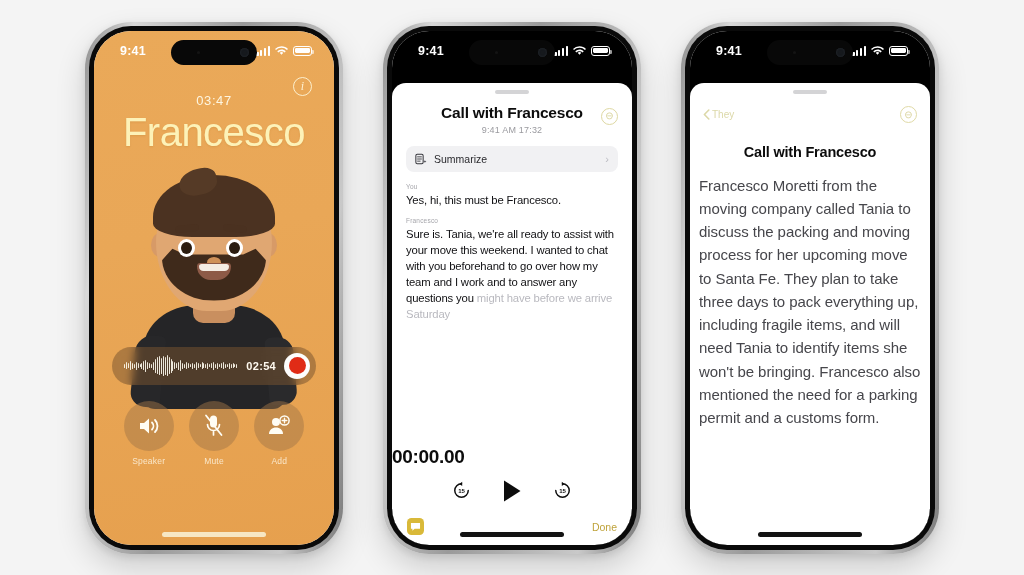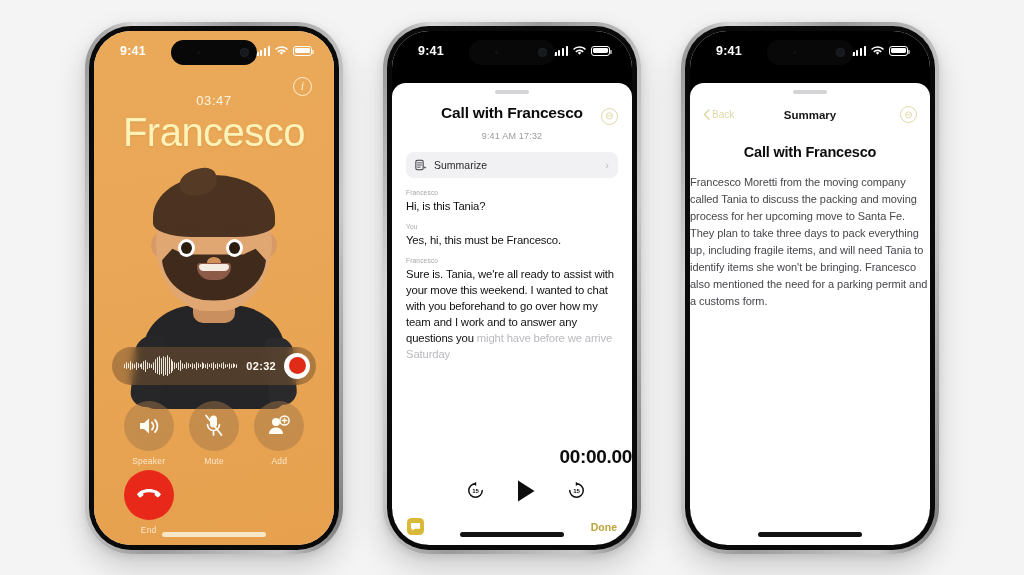--- a/index.html
+++ b/index.html
@@ -214,21 +214,21 @@
     width:26px;height:26px;border-radius:50%;
     background:#fdfdfd; display:flex;align-items:center;justify-content:center;
     flex:none;
   }
   .rec-btn span{width:17px;height:17px;border-radius:50%;background:#e02b16;display:block;}
 
   
   .controls {
     position:absolute; left:0; right:0; top: 370px;
     display:grid; grid-template-columns: repeat(3,1fr);
-    row-gap: 4px; padding: 0 22px;
+    row-gap: 12px; padding: 0 22px;
     z-index: 4;
   }
   .ctrl { display:flex; flex-direction:column; align-items:center; gap:5px;}
   .ctrl-circle {
     width: 50px; height: 50px; border-radius: 50%;
     background: rgba(160,118,72,.48);
     display:flex;align-items:center;justify-content:center;
     color:#fffdf4;
   }
   .ctrl-circle.end { background: #e8291a; }
@@ -242,21 +242,21 @@
     border-radius: 14px 14px 37px 37px;
     display:flex; flex-direction:column;
     overflow:hidden;
   }
   .grabber {
     width: 34px; height:4px; border-radius:2px;
     background:#d4d4d6; margin: 7px auto 0;
   }
   .sheet-head { padding: 10px 18px 0; position:relative; text-align:center; }
   .sheet-title { font-size: 15.5px; font-weight:bold; color:#0c0c0c; letter-spacing:-.2px;}
-  .sheet-sub { font-size: 9px; color:#9a9a9f; margin-top: 9px; letter-spacing:.2px;}
+  .sheet-sub { font-size: 9px; color:#9a9a9f; margin-top: 3px; letter-spacing:.2px;}
   .badge-circle {
     position:absolute; right: 14px; top: 14px;
     width:17px;height:17px;border-radius:50%;
     border:1.3px solid #ded8a2; color:#d9d49f;
     display:flex;align-items:center;justify-content:center;
     font-size:10px; line-height:1;
   }
   .summarize-row {
     margin: 11px 14px 0;
     height: 26px; border-radius: 8px;
@@ -267,37 +267,37 @@
   .summarize-row .label { font-size: 10.5px; color:#2a2a2e; flex:1; }
   .summarize-row .chev { color:#bcbcc2; font-size:11px; }
   .transcript {
     flex:1; padding: 11px 14px 0; overflow:hidden;
     position:relative;
   }
   .tr-speaker { font-size: 6.5px; color:#a6a6ab; margin-bottom: 2px; letter-spacing:.2px;}
   .tr-text { font-size: 11.3px; line-height: 1.42; color:#101013; font-weight: 500; margin-bottom: 9px; letter-spacing:-.15px;}
   .tr-text.fading .fade-last { color:#b9b9bf; }
   .player {
-    padding: 0 0 6px; text-align:right;margin-left:28px;
+    padding: 0 0 6px; text-align:left;
   }
   .player-time { font-size: 19px; font-weight:bold; letter-spacing:-.3px; color:#0c0c0c;}
   .player-btns {
     display:flex; align-items:center; justify-content:center;
     gap: 30px; margin-top: 11px;
   }
   .pbtn { color:#0d0d0d; display:flex; align-items:center; justify-content:center;}
   .sheet-footer {
     height: 36px; display:flex; align-items:center;
     justify-content:space-between; padding: 0 15px;
   }
   .msg-icon {
     width: 17px;height:17px;border-radius:4.5px;
     background:#d9b939; display:flex;align-items:center;justify-content:center;
   }
-  .done-btn { font-size: 10.5px; color:#bfa33b; font-weight:700;}
+  .done-btn { font-size: 10.5px; color:#bfa33b; font-weight:400;}
 
   
   .summary-screen { position:absolute; inset:0; background:#000;}
   .summary-sheet {
     position:absolute; left:0;right:0;bottom:0;top:52px;
     background:#fff; border-radius:14px 14px 37px 37px;
     overflow:hidden;
   }
   .sum-nav {
     height: 30px; display:flex;align-items:center;
@@ -314,21 +314,21 @@
     width:17px;height:17px;border-radius:50%;
     border:1.3px solid #e0daa6; color:#dbd5a1;
     display:flex;align-items:center;justify-content:center;
     font-size:10px;line-height:1; z-index:2;
   }
   .sum-title {
     text-align:center; font-size:14.5px; font-weight:bold;
     color:#0c0c0c; margin-top: 14px; letter-spacing:-.2px;
   }
   .sum-body {
-    padding: 14px 0 0; font-size: 11px;
+    padding: 14px 9px 0; font-size: 15px;
     line-height: 1.55; color:#46464b; letter-spacing:-.05px;
   }
 </style>
 </head>
 <body>
 
 <div class="stage">
 
   <div class="phone">
     <div class="phone-inner">
@@ -444,21 +444,21 @@
                 <i style="height: 7px;"></i>
                 <i style="height: 4px;"></i>
                 <i style="height: 3px;"></i>
                 <i style="height: 6px;"></i>
                 <i style="height: 4px;"></i>
                 <i style="height: 5px;"></i>
                 <i style="height: 3px;"></i>
                 <i style="height: 4px;"></i>
                 <i style="height: 6px;"></i>
               </div>
-            <div class="rec-time">02:32</div>
+            <div class="rec-time">02:54</div>
             <div class="rec-btn">
                 <span></span>
               </div>
           </div>
 
           <div class="controls">
 
             <div class="ctrl">
               <div class="ctrl-circle">
                 <svg width="24" height="22" viewBox="0 0 24 22">
@@ -486,28 +486,20 @@
                 <svg width="24" height="21" viewBox="0 0 24 21">
                   <circle cx="9" cy="7" r="4" fill="currentColor"></circle>
                   <path d="M2 19c0-4 3.2-6.5 7-6.5s7 2.5 7 6.5Z" fill="currentColor"></path>
                   <circle cx="17.5" cy="5.5" r="4.6" fill="none" stroke="currentColor" stroke-width="1.5"></circle>
                   <path d="M17.5 3.2v4.6M15.2 5.5h4.6" stroke="currentColor" stroke-width="1.4" stroke-linecap="round"></path>
                 </svg>
               </div>
               <div class="ctrl-label">Add</div>
             </div>
 
-            <div class="ctrl">
-              <div class="ctrl-circle end">
-                <svg width="26" height="13" viewBox="0 0 26 13">
-                  <path d="M13 1C7.5 1 2.8 3.4 1 6.4l2.2 2.5c.8.9 1.6.5 2.3-.1l1.6-1.4c.3-.3.4-.6.3-1l-.2-1.1C9 4.5 11 4.2 13 4.2s4 .3 5.8.9l-.2 1.1c-.1.4 0 .7.3 1l1.6 1.4c.7.6 1.5 1 2.3.1L25 6.4C23.2 3.4 18.5 1 13 1Z" fill="#fff"></path>
-                </svg>
-              </div>
-              <div class="ctrl-label">End</div>
-            </div>
 
 
           </div>
 
           <div class="home-ind" style="background:#f7e7c4"></div>
         </div>
 
       </div>
     </div>
   </div>
@@ -556,24 +548,20 @@
               <svg width="12" height="12" viewBox="0 0 14 14">
                 <rect x="1" y="1.5" width="8.5" height="11" rx="1.6" fill="none" stroke="#34343a" stroke-width="1.2"></rect>
                 <path d="M3 4.5h4.5M3 7h4.5M3 9.5h3" stroke="#34343a" stroke-width="1" stroke-linecap="round"></path>
                 <path d="M11.6 8.2l.5 1.3 1.3.5-1.3.5-.5 1.3-.5-1.3-1.3-.5 1.3-.5Z" fill="#34343a"></path>
               </svg>
               <div class="label">Summarize</div>
               <div class="chev">›</div>
             </div>
 
             <div class="transcript">
-              <div>
-                <div class="tr-speaker">Francesco</div>
-                <div class="tr-text">Hi, is this Tania?</div>
-              </div>
               <div>
                 <div class="tr-speaker">You</div>
                 <div class="tr-text">Yes, hi, this must be Francesco.</div>
               </div>
               <div>
                 <div class="tr-speaker">Francesco</div>
                 <div class="tr-text fading"><span>Sure is. Tania, we're all ready to assist with your move this weekend. I wanted to chat with you beforehand to go over how my team and I work and to answer any questions you </span><span class="fade-last">might have before we arrive Saturday</span></div>
               </div>
             </div>
 
@@ -652,23 +640,22 @@
           </div>
 
           <div class="summary-sheet">
             <div class="grabber"></div>
 
             <div class="sum-nav">
               <div class="sum-back">
                 <svg width="7" height="11" viewBox="0 0 7 11">
                   <path d="M5.8 1 1.4 5.5l4.4 4.5" fill="none" stroke="currentColor" stroke-width="1.6" stroke-linecap="round" stroke-linejoin="round"></path>
                 </svg>
-                <span>Back</span>
-              </div>
-              <div class="sum-navtitle">Summary</div>
+                <span>They</span>
+              </div>
               <div class="sum-badge">⊖</div>
             </div>
 
             <div class="sum-title">Call with Francesco</div>
             <div class="sum-body">Francesco Moretti from the moving company called Tania to discuss the packing and moving process for her upcoming move to Santa Fe. They plan to take three days to pack everything up, including fragile items, and will need Tania to identify items she won't be bringing. Francesco also mentioned the need for a parking permit and a customs form.</div>
 
             <div class="home-ind" style="background:#131313"></div>
           </div>
 
         </div>

